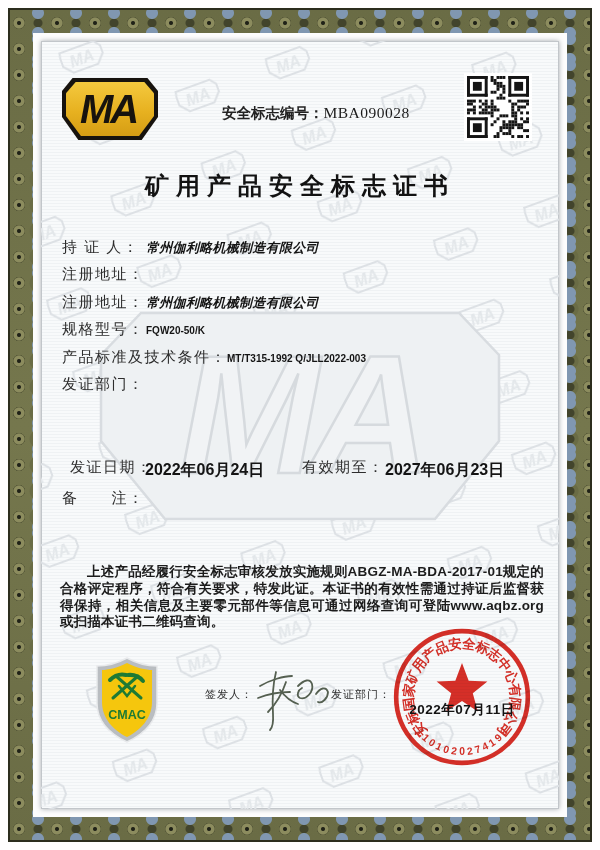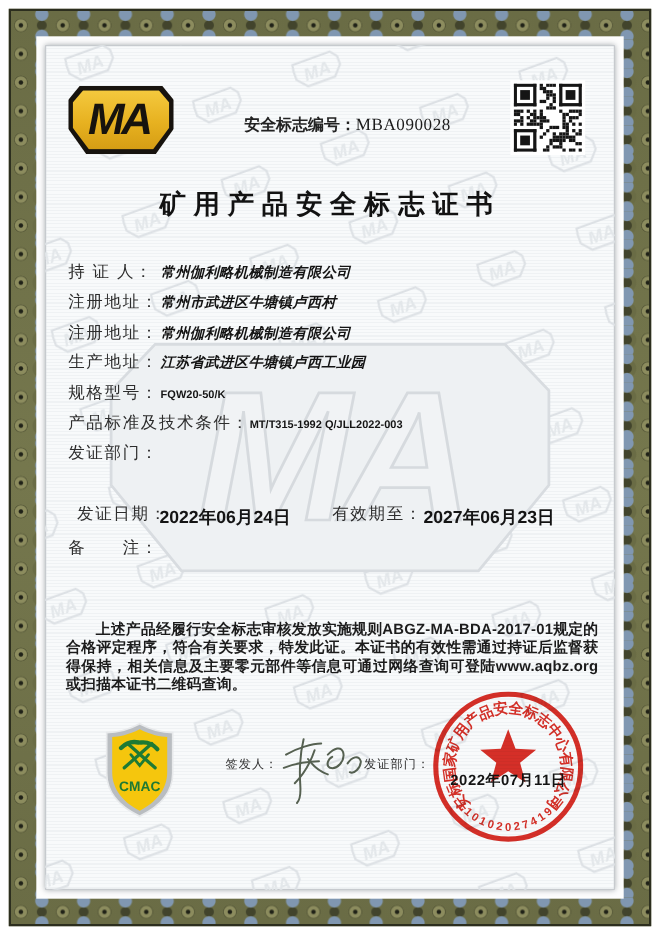--- a/index.html
+++ b/index.html
@@ -244,29 +244,24 @@
 
 <div class="title">矿用产品安全标志证书</div>
 
 <div class="fields">
   <div class="frow">
     <span class="flabel">持 证 人：</span>
     <span class="fvalue script">常州伽利略机械制造有限公司</span>
   </div>
   <div class="frow">
     <span class="flabel">注册地址：</span>
-    <span class="fvalue script">常州市武进区牛塘镇卢西村</span>
   </div>
   <div class="frow">
     <span class="flabel">注册地址：</span>
     <span class="fvalue script">常州伽利略机械制造有限公司</span>
-  </div>
-  <div class="frow">
-    <span class="flabel">生产地址：</span>
-    <span class="fvalue script">江苏省武进区牛塘镇卢西工业园</span>
   </div>
   <div class="frow">
     <span class="flabel">规格型号：</span>
     <span class="fvalue">FQW20-50/K</span>
   </div>
   <div class="frow">
     <span class="flabel">产品标准及技术条件：</span>
     <span class="fvalue">MT/T315-1992 Q/JLL2022-003</span>
   </div>
   <div class="frow">

